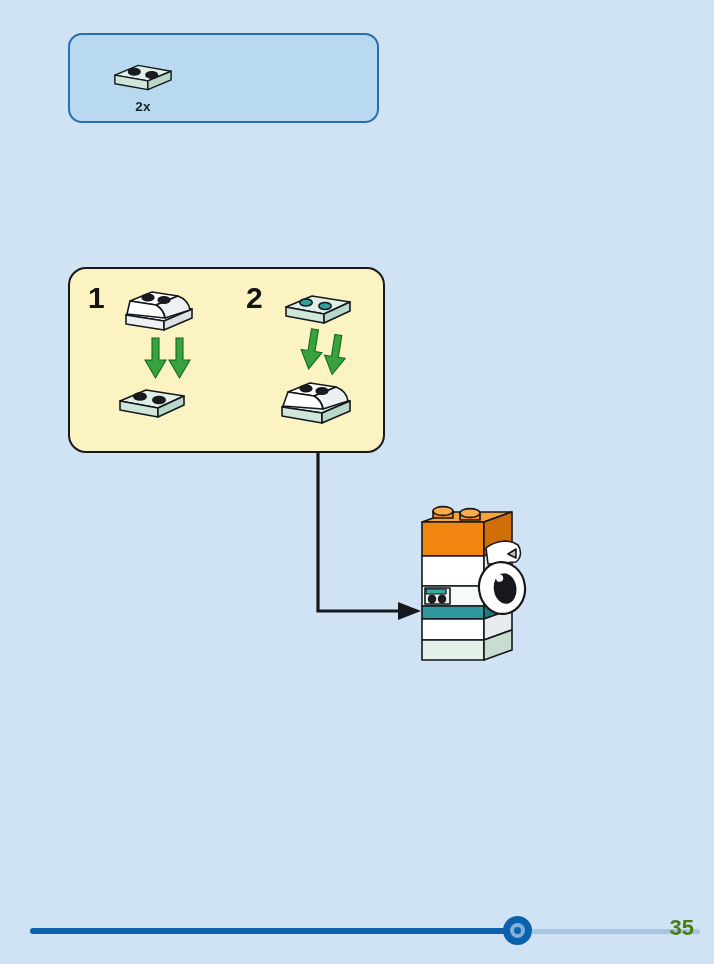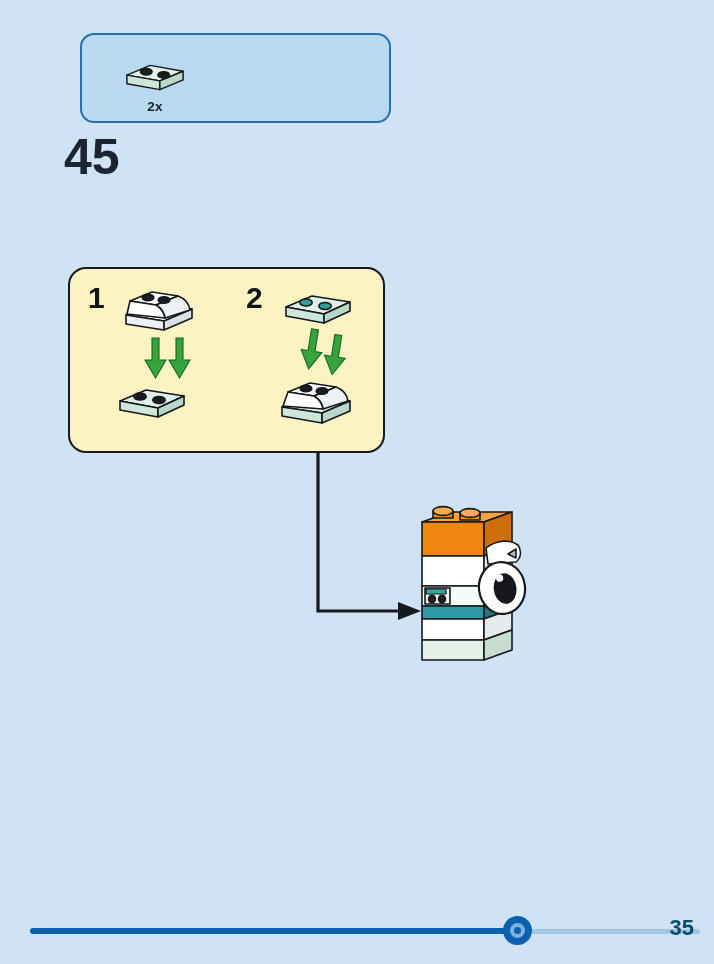--- a/index.html
+++ b/index.html
@@ -4,21 +4,21 @@
 <style>
   * { margin:0; padding:0; box-sizing:border-box; }
   html,body { background:#cfe3f4; }
   .page {
     position:relative; width:714px; height:964px; background:#cfe3f4;
     font-family:"Liberation Sans", sans-serif; overflow:hidden;
   }
   .parts-box {
     position:absolute; left:68px; top:33px; width:311px; height:90px;
     background:#b9d9f0; border:2.5px solid #2b6cb3; border-radius:14px;
-    display:flex; align-items:flex-end; padding:10px 0 7px 42px; gap:30px;margin-left:12px;
+    display:flex; align-items:flex-end; padding:10px 0 7px 42px; gap:30px;
   }
   .part { display:flex; flex-direction:column; align-items:center; }
   .part-count { font-size:13.5px; font-weight:bold; color:#18232e; margin-top:3px; letter-spacing:0.3px; }
   .step-number { position:absolute; left:64px; top:128px; font-size:50px; font-weight:600; color:#1b2531; }
   .substeps-box {
     position:absolute; left:68px; top:267px; width:317px; height:186px;
     background:#fcf3c3; border:2.5px solid #17191d; border-radius:18px;
   }
   .substep-label { position:absolute; font-size:30px; font-weight:600; color:#141414; }
   .substep-label.s1 { left:18px; top:12px; }
@@ -29,21 +29,21 @@
   .connector-svg { position:absolute; left:308px; top:451px; }
   .model-svg { position:absolute; left:416px; top:492px; }
   .progress-filled { position:absolute; left:30px; top:928px; width:477px; height:6px; border-radius:3px; background:#0b61ad; }
   .progress-track { position:absolute; left:531px; top:929px; width:169px; height:5px; border-radius:2.5px; background:#a3c6e3; }
   .progress-knob {
     position:absolute; left:503px; top:916px; width:29px; height:29px; border-radius:50%;
     background:#0b61ad; display:flex; align-items:center; justify-content:center;
   }
   .progress-knob-inner { width:15px; height:15px; border-radius:50%; background:#7eb1dc; display:flex; align-items:center; justify-content:center; }
   .progress-knob-core { width:7px; height:7px; border-radius:50%; background:#0b61ad; }
-  .page-number { position:absolute; right:20px; top:915px; font-size:22px; font-weight:bold; color:#0c4a6e; }
+  .page-number { position:absolute; right:20px; top:915px; font-size:22px; font-weight:bold; color:#4d7c0f; }
 </style>
 </head>
 <body>
 
 <div class="page">
 
   <div class="parts-box">
     <div class="part">
       <svg width="62" height="36" viewBox="0 0 64 36">
         <g stroke="#15181c" stroke-width="1.5" stroke-linejoin="round">
@@ -51,21 +51,20 @@
           <polygon points="3,15 37,21 37,30 3,24" fill="#cfe6da"></polygon>
           <polygon points="37,21 61,11 61,20 37,30" fill="#b8d7c9"></polygon>
           <ellipse cx="23" cy="11.5" rx="6" ry="3.4" fill="#1a1c20"></ellipse>
           <ellipse cx="41" cy="14.8" rx="6" ry="3.4" fill="#1a1c20"></ellipse>
         </g>
       </svg>
       <div class="part-count">2x</div>
     </div>
   </div>
 
-  <div class="step-number">45</div>
 
   <div class="substeps-box">
     <div class="substep-label s1">1</div>
     <svg class="substep-svg s1" width="150" height="168" viewBox="0 0 150 168">
       <g stroke="#15181c" stroke-width="1.6" stroke-linejoin="round">
         <polygon points="30,40 58,28 96,34 68,46" fill="#ffffff"></polygon>
         <polygon points="30,40 68,46 68,55 30,49" fill="#eef1f3"></polygon>
         <polygon points="68,46 96,34 96,43 68,55" fill="#dbe1e5"></polygon>
         <polygon points="34,26 56,17 82,21 60,30" fill="#ffffff"></polygon>
         <path d="M82,21 C90,24 93,29 94,35 L69,43 C68,37 65,33 60,30 Z" fill="#eef1f3"></path>

